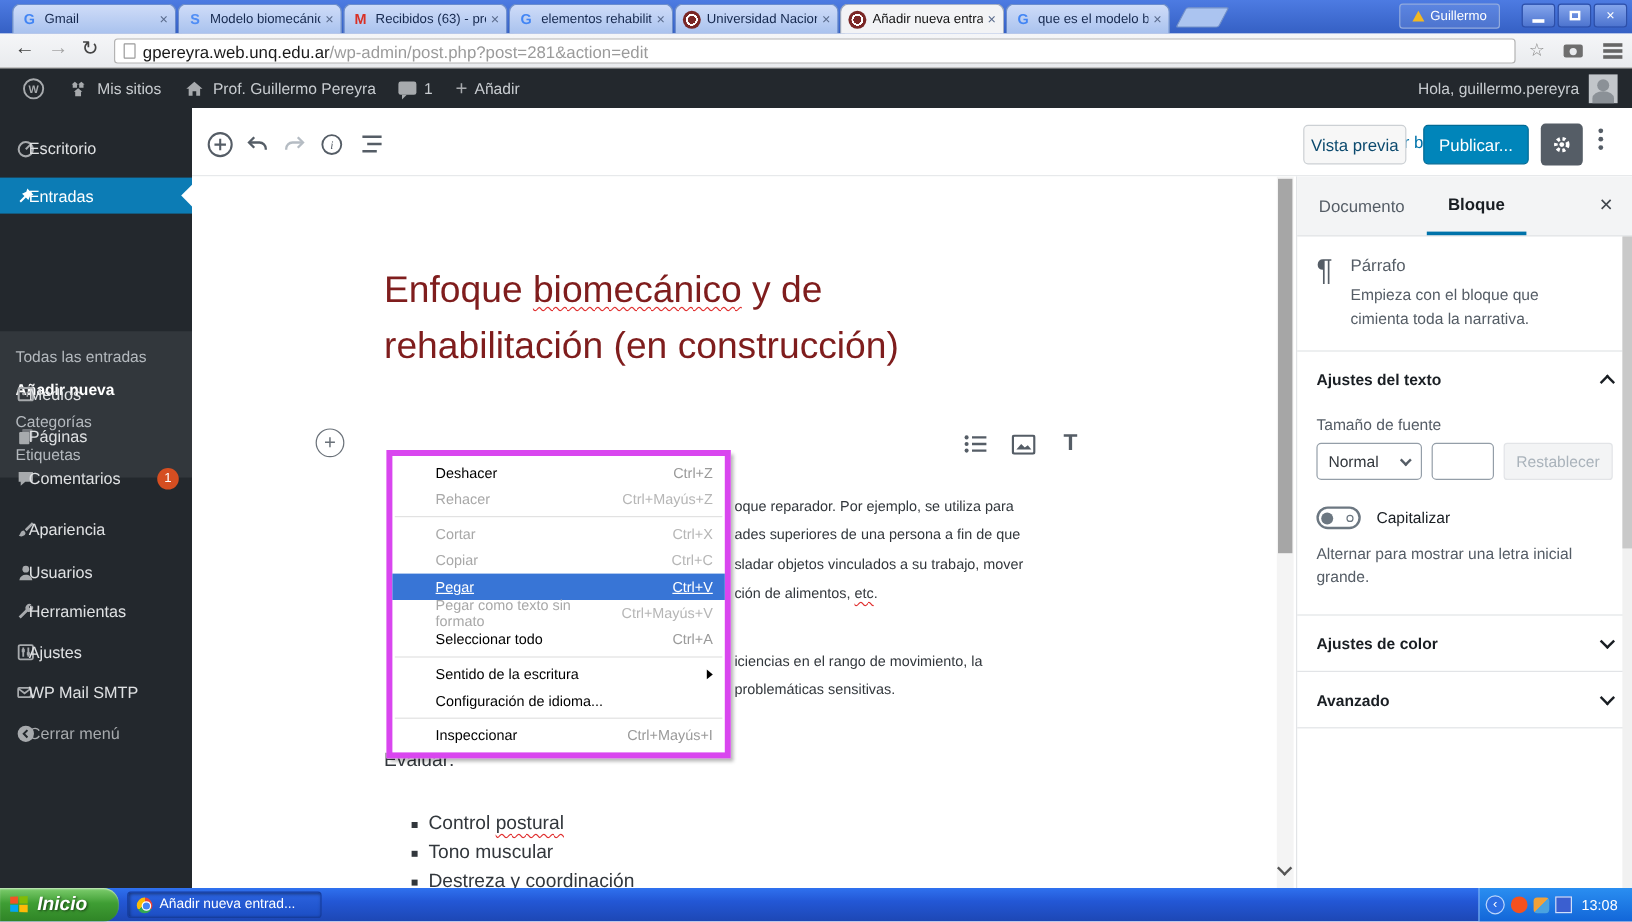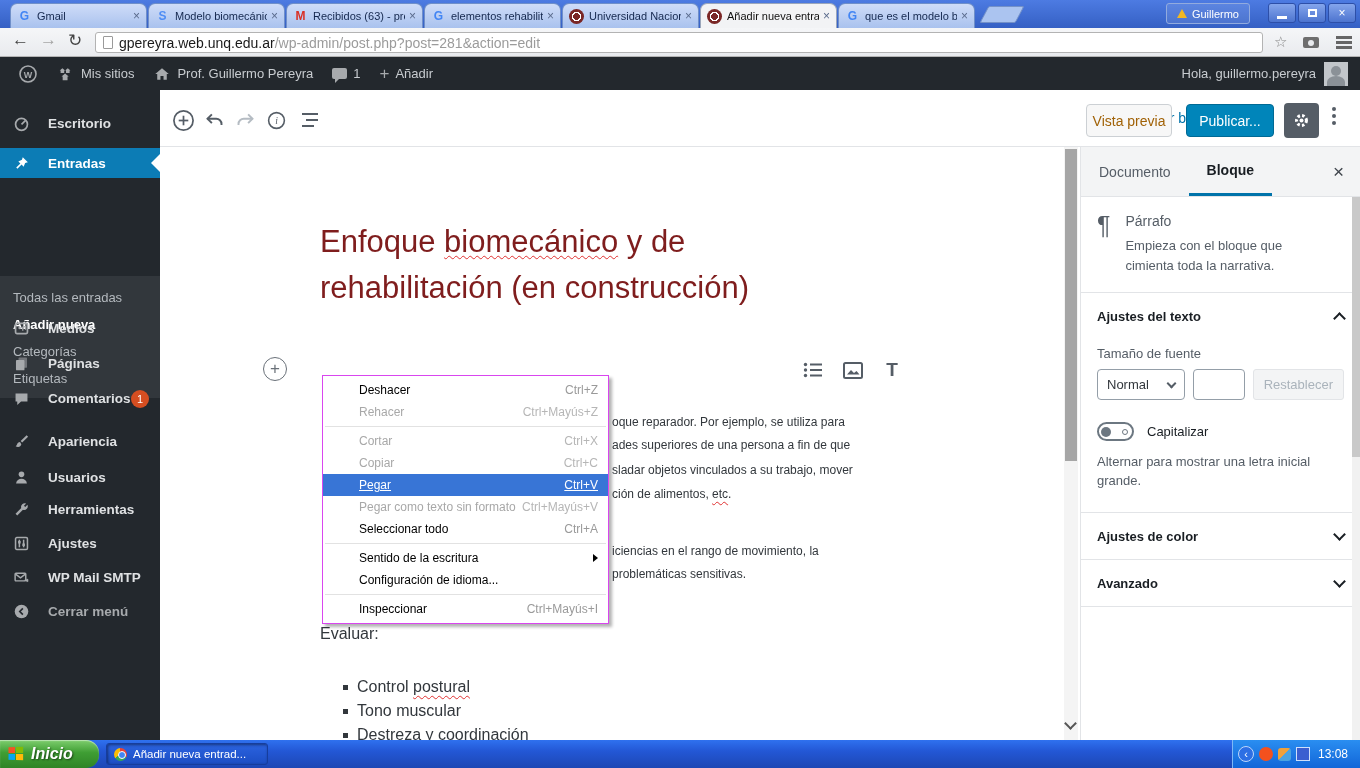--- a/index.html
+++ b/index.html
@@ -69,41 +69,41 @@
     border-radius:50% 50% 0 0; background:#8b9197; }
   .bubble { width:15px; height:11px; background:#a7aaad; border-radius:2px; position:relative; }
   .bubble:after { content:""; position:absolute; left:3px; bottom:-4px; border-left:4px solid #a7aaad;
     border-bottom:4px solid transparent; }
   
   .wpsidebar { position:absolute; left:0; top:90px; width:160px; height:650px; background:#23282d;
     color:#dfe1e3; font-size:13.5px; }
   .sb-row { position:absolute; left:0; width:160px; height:35px; display:flex; align-items:center; }
   .sb-ico { position:absolute; left:11px; width:20px; height:20px; color:#a7aaad;
     display:flex; align-items:center; justify-content:center; }
-  .sb-label { position:absolute; left:48px;font-weight:bold; }
+  .sb-label { position:absolute; left:24px; }
   .sb-row.current { background:#0c7cb5; color:#fff; }
   .sb-row.current .sb-ico { color:#fff; }
   .sb-arrow { position:absolute; right:0; top:50%; margin-top:-9px; width:0; height:0;
     border-top:9px solid transparent; border-bottom:9px solid transparent; border-right:9px solid #fff; }
   .submenu { position:absolute; left:0; top:186px; width:160px; height:122px; background:#32373c; }
   .sub-item { position:absolute; left:13px; font-size:13px; color:#b4b9be; }
   .sub-item.current { color:#fff; font-weight:bold; }
   .badge { margin-left:6px; min-width:18px; height:18px; border-radius:9px; background:#d54e21;
     color:#fff; font-size:11px; display:inline-flex; align-items:center; justify-content:center;
     padding:0 5px; }
   
   .ed-toolbar { position:absolute; left:160px; top:90px; width:1200px; height:57px; background:#fff;
     border-bottom:1px solid #e2e4e7; }
   .tool-ico { position:absolute; top:18px; width:24px; height:24px; color:#555d66;
     display:flex; align-items:center; justify-content:center; }
   .tool-ico.dim { color:#b5bcc3; }
   .save-draft { position:absolute; left:963px; top:20px; font-size:14px; color:#0073aa; }
   .btn { font-size:14px; border-radius:4px; display:flex; align-items:center; justify-content:center; }
   .preview-btn { position:absolute; left:926px; top:14px; width:86px; height:33px; background:#f7f7f7;
-    border:1px solid #ccd0d4; color:#a16207; }
+    border:1px solid #ccd0d4; color:#0c4a6e; }
   .publish-btn { position:absolute; left:1026px; top:14px; width:88px; height:33px; background:#0085ba;
     border:1px solid #006a95; color:#fff; }
   .gear-btn { position:absolute; left:1124px; top:13px; width:35px; height:35px; background:#555d66;
     border-radius:4px; display:flex; align-items:center; justify-content:center; }
   .dots { position:absolute; left:1172px; top:17px; width:6px; display:flex; flex-direction:column; gap:3px; }
   .dots i { width:4px; height:4px; border-radius:50%; background:#555d66; }
   
   .content { position:absolute; left:160px; top:147px; width:920px; height:593px; background:#fff;
     overflow:hidden; color:#32373c; }
   .post-title { position:absolute; left:160px; top:72px; width:620px; font-size:31px; line-height:46px;
@@ -118,21 +118,21 @@
     border-radius:50%; color:#6a7179; display:flex; align-items:center; justify-content:center;
     font-size:17px; }
   .blk-ico { position:absolute; top:212px; width:22px; height:22px; color:#555d66;
     display:flex; align-items:center; justify-content:center; }
   .c-scrollbar { position:absolute; left:904px; top:0; width:14px; height:593px; background:#f4f4f4; }
   .c-thumb { position:absolute; left:1px; top:2px; width:12px; height:312px; background:#a6a6a6; }
   .c-down { position:absolute; left:2px; top:572px; width:9px; height:9px; border-right:2px solid #555;
     border-bottom:2px solid #555; transform:rotate(45deg); }
   
   .ctxmenu { position:absolute; left:162px; top:228px; width:287px; background:#fff;
-    border:1px solid #d946ef; box-shadow:3px 3px 3px rgba(0,0,0,.30); padding:3px 0; font-size:12px; }
+    border:5px solid #d946ef; box-shadow:3px 3px 3px rgba(0,0,0,.30); padding:3px 0; font-size:12px; }
   .mi { height:22px; display:flex; align-items:center; padding:0 10px 0 36px; color:#000; }
   .mi .sc { margin-left:auto; color:#9a9a9a; }
   .mi.disabled { color:#a8a8a8; }
   .mi.disabled .sc { color:#b6b6b6; }
   .mi.hl { background:#3875d6; color:#fff;text-decoration:underline; }
   .mi.hl .sc { color:#fff; }
   .msep { height:1px; background:#e2e2e2; margin:3px 2px; }
   .subarrow { margin-left:auto; width:0; height:0; border-left:5px solid #000;
     border-top:4px solid transparent; border-bottom:4px solid transparent; }
   

